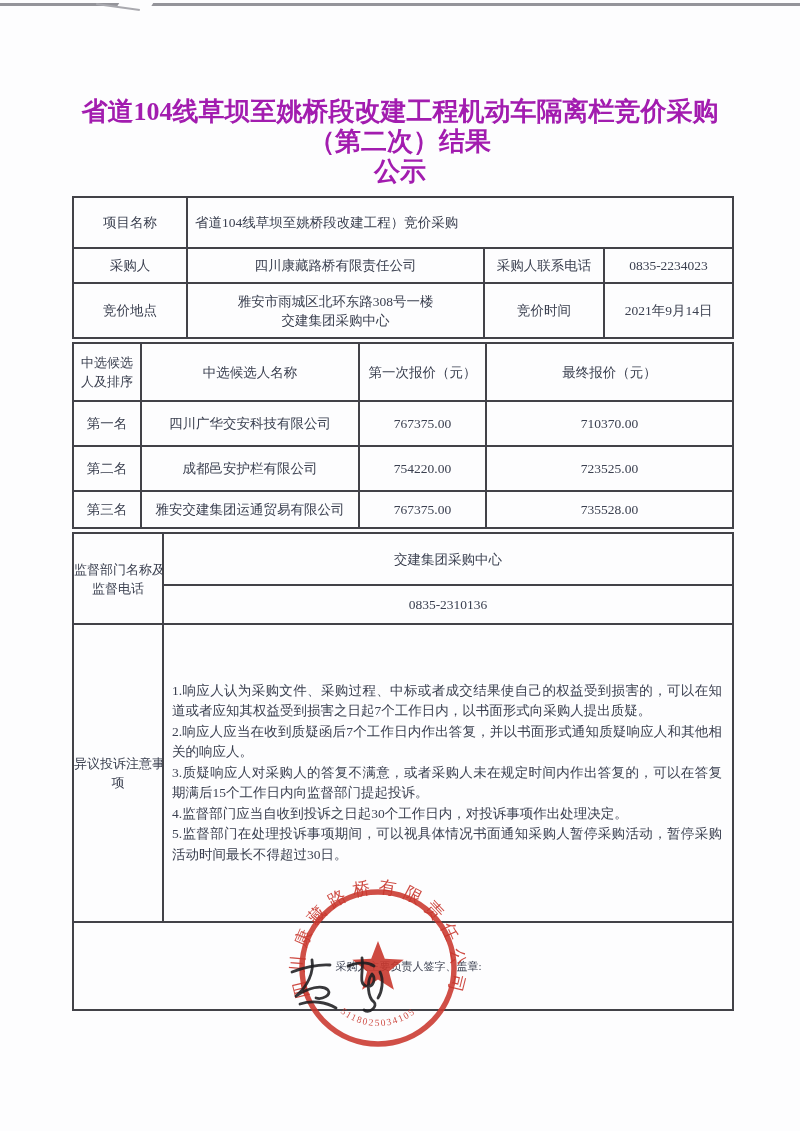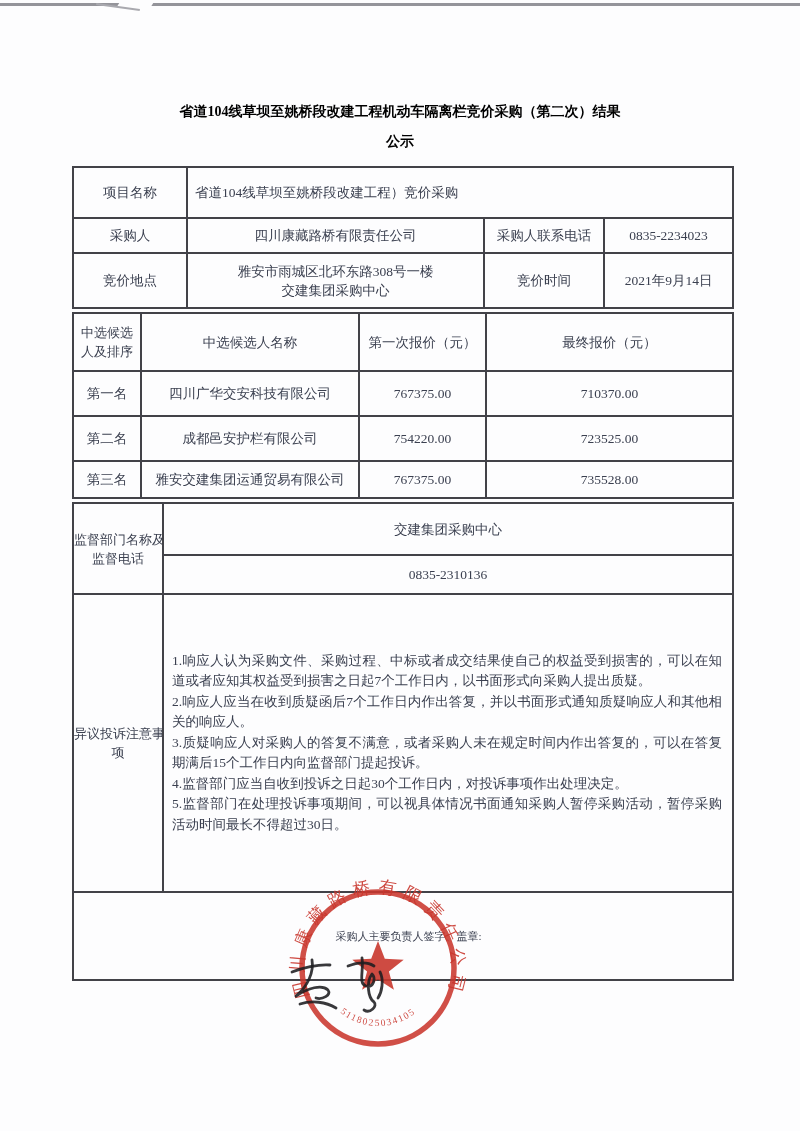--- a/index.html
+++ b/index.html
@@ -14,24 +14,24 @@
   }
   
   .scan-top    { position:absolute; top:3px; left:0; width:800px; height:3px; background:#94949a; }
   .scan-notch  { position:absolute; top:1px; left:118px; width:34px; height:8px; background:#fdfdfe; transform:skewX(-32deg); }
   .scan-tick   { position:absolute; top:6px; left:96px; width:44px; height:2px; background:#a9a9af; transform:rotate(8deg); }
 
   .doc-title {
     margin: 97px 70px 0 70px;
     width: 660px;
     text-align: center;
-    font-size: 14px;
+    font-size: 26px;
     line-height: 30px;
     font-weight: 700;
-    color: #000000;
+    color: #a21caf;
   }
 
   table.tbl {
     border-collapse: collapse;
     table-layout: fixed;
     margin-left: 72px;
     width: 660px;
   }
   table.secA { margin-top: 9px; }
   table.secB { margin-top: 3px; }

